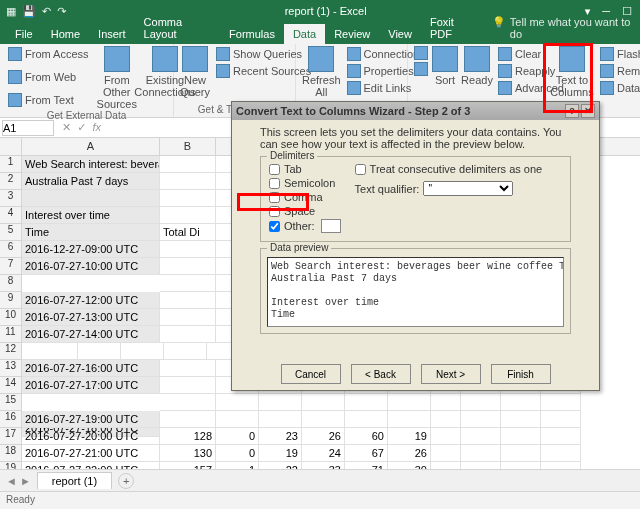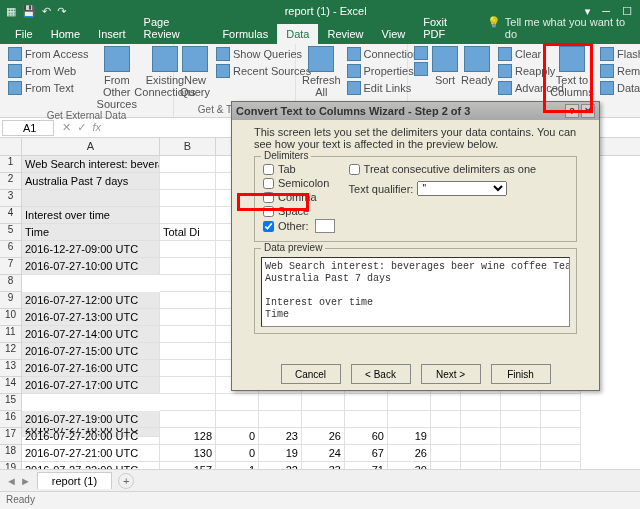--- a/index.html
+++ b/index.html
@@ -15,42 +15,42 @@
 .menubar .tell { padding:4px 9px; opacity:.85; display:flex; gap:4px; }
 .ribbon { background:#f3f3f3; height:74px; border-bottom:1px solid #d4d4d4; display:flex; position:relative; }
 .rgroup { border-right:1px solid #e1e1e1; padding:2px 6px; display:flex; flex-direction:column; justify-content:space-between; }
 .rgroup .lbl { text-align:center; color:#666; font-size:10px; }
 .rbtn { display:flex; align-items:center; gap:3px; color:#505050; padding:1px 2px; white-space:nowrap; }
 .ricon { width:14px; height:14px; background:#6ba5d7; border:1px solid #4a7fa5; flex-shrink:0; }
 .riconL { width:26px; height:26px; background:#6ba5d7; border:1px solid #4a7fa5; margin:0 auto 2px; }
 .vbtn { display:flex; flex-direction:column; align-items:center; width:44px; font-size:10px; text-align:center; color:#505050; }
 .red-box { position:absolute; border:3px solid red; pointer-events:none; z-index:40; }
 .formulabar { height:20px; border-bottom:1px solid #d4d4d4; display:flex; align-items:center; }
-.namebox { width:52px; border:1px solid #ccc; margin:2px; padding:1px 20px; font-size:11px; }
+.namebox { width:52px; border:1px solid #ccc; margin:2px; padding:1px 0; font-size:11px; }
 .fbtns { display:flex; gap:6px; padding:0 6px; color:#999; }
 .fxinput { flex:1; padding:1px 4px; }
 .grid { position:relative; }
 .ghead { display:flex; background:#f3f3f3; border-bottom:1px solid #d4d4d4; }
 .ghead .corner { width:22px; border-right:1px solid #d4d4d4; }
 .ghead .col { text-align:center; border-right:1px solid #d4d4d4; color:#333; height:17px; line-height:17px; }
 .grow { display:flex; height:17px; }
 .grow .rhead { width:22px; text-align:center; background:#f3f3f3; border-right:1px solid #d4d4d4; border-bottom:1px solid #d4d4d4; color:#333; font-size:10px; }
 .grow .cell { border-right:1px solid #e0e0e0; border-bottom:1px solid #e0e0e0; padding:0 3px; overflow:hidden; white-space:nowrap; height:17px; line-height:17px; font-size:11px; }
 .grow .cell.sel { background:#e8e8e8; }
 .grow .cell.num { text-align:right; }
 .tabs { height:22px; border-top:1px solid #d4d4d4; display:flex; align-items:center; background:#f0f0f0; padding-left:30px; gap:6px; }
 .tabs .sheet { padding:2px 14px; background:#fff; border:1px solid #ccc; border-bottom:0; font-size:11px; }
 .tabs .add { width:16px; height:16px; border:1px solid #ccc; border-radius:50%; text-align:center; line-height:14px; color:#666; }
 .status { height:18px; background:#f3f3f3; border-top:1px solid #d4d4d4; padding:2px 6px; color:#666; font-size:10px; }
 
 .dlg { position:absolute; left:231px; top:101px; width:369px; height:290px; background:#ece9d8; border:1px solid #716f64; box-shadow:2px 2px 4px rgba(0,0,0,.3); z-index:30; display:flex; flex-direction:column; }
 .dlg .dtitle { background:linear-gradient(#bfbfbf,#a8a8a8); height:18px; display:flex; align-items:center; padding:0 4px; font-size:11px; font-weight:bold; color:#333; }
 .dlg .dtitle .sp { flex:1; }
 .dlg .dtitle .wbtn { width:14px; height:14px; background:#d4d0c8; border:1px solid #888; text-align:center; line-height:12px; margin-left:2px; font-size:9px; }
-.dlg .dbody { padding:6px 22px; flex:1; font-size:10px; color:#333; }
+.dlg .dbody { padding:6px 28px; flex:1; font-size:10px; color:#333; }
 .dlg .note { margin-bottom:6px; }
 .fieldset { border:1px solid #b0ada0; padding:6px 8px 8px; margin-bottom:6px; position:relative; }
 .fieldset .leg { position:absolute; top:-7px; left:6px; background:#ece9d8; padding:0 3px; font-size:10px; }
 .delrow { display:flex; gap:14px; }
 .delcol { display:flex; flex-direction:column; gap:2px; }
 .chk { display:flex; align-items:center; gap:4px; }
 .chk input { width:11px; height:11px; }
 .other-box { display:inline-block; width:20px; height:14px; border:1px solid #888; background:#fff; vertical-align:middle; margin-left:2px; }
 .tq { display:flex; align-items:center; gap:4px; margin-top:6px; }
 .tq select { width:90px; font-size:10px; }
@@ -73,36 +73,36 @@
     <span>▾</span>
     <span>─</span>
     <span>☐</span>
   </div>
 </div>
 
 <div class="menubar">
   <div class="tab">File</div>
   <div class="tab">Home</div>
   <div class="tab">Insert</div>
-  <div class="tab">Page Review</div>
+  <div class="tab">Comma Layout</div>
   <div class="tab">Formulas</div>
   <div class="tab active">Data</div>
   <div class="tab">Review</div>
   <div class="tab">View</div>
   <div class="tab">Foxit PDF</div>
   <div class="tell">
       <span>💡</span>
       <span>Tell me what you want to do</span>
     </div>
 </div>
 
 <div class="ribbon">
   <div class="rgroup" style="width:174px">
     <div style="display:flex;gap:6px">
-      <div style="display:flex;flex-direction:column;gap:1px">
+      <div style="display:flex;flex-direction:column;gap:7px">
         <div class="rbtn">
             <span class="ricon"></span>
             <span>From Access</span>
           </div>
         <div class="rbtn">
             <span class="ricon"></span>
             <span>From Web</span>
           </div>
         <div class="rbtn">
             <span class="ricon"></span>
@@ -398,21 +398,20 @@
         <div class="cell" style="width: 43px;"></div>
         <div class="cell" style="width: 43px;"></div>
         <div class="cell" style="width: 43px;"></div>
         <div class="cell" style="width: 30px;"></div>
         <div class="cell" style="width: 40px;"></div>
         <div class="cell" style="width: 40px;"></div>
         <div class="cell" style="width: 40px;"></div>
       </div>
       <div class="grow">
         <div class="rhead">12</div>
-        <div class="cell sel" style="width: 138px;">2016-07-27-15:00 UTC</div>
         <div class="cell" style="width: 56px;"></div>
         <div class="cell" style="width: 43px;"></div>
         <div class="cell" style="width: 43px;"></div>
         <div class="cell" style="width: 43px;"></div>
         <div class="cell" style="width: 43px;"></div>
         <div class="cell" style="width: 43px;"></div>
         <div class="cell" style="width: 30px;"></div>
         <div class="cell" style="width: 40px;"></div>
         <div class="cell" style="width: 40px;"></div>
         <div class="cell" style="width: 40px;"></div>

